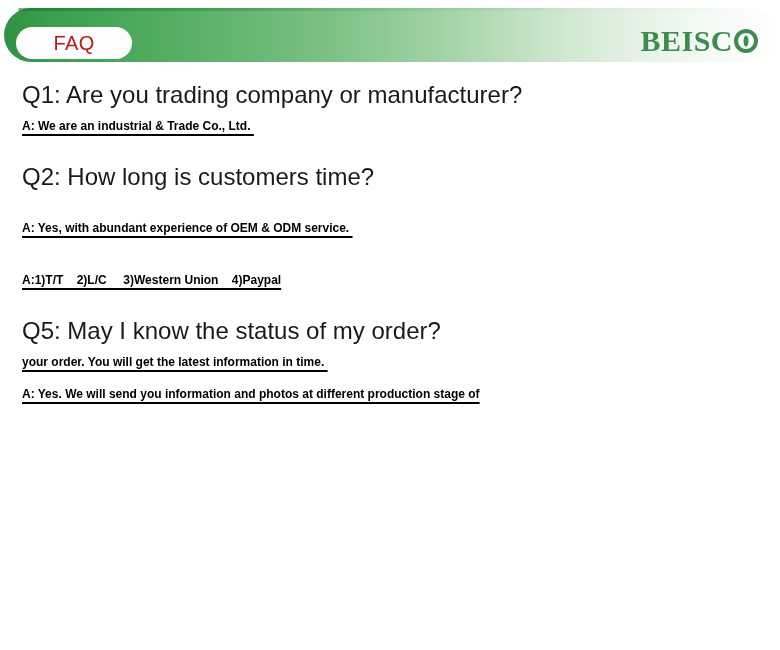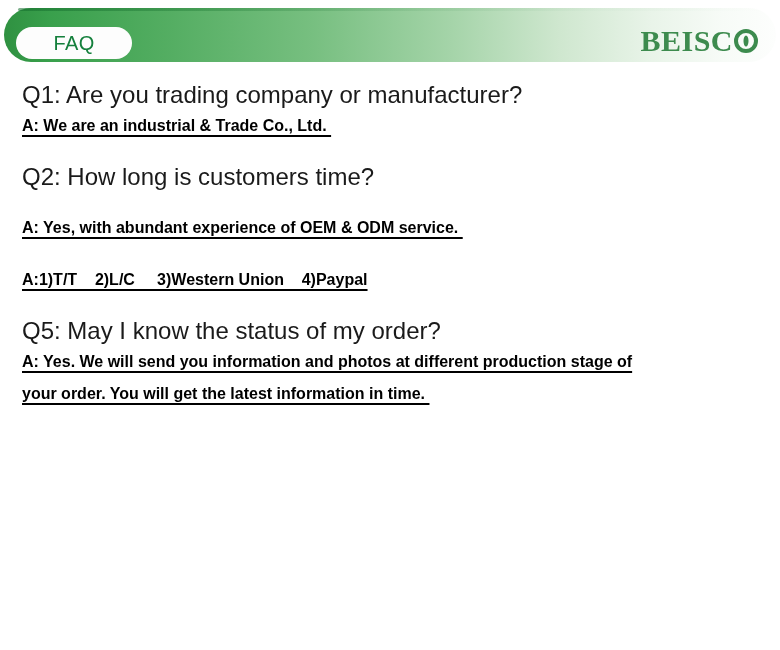--- a/index.html
+++ b/index.html
@@ -60,21 +60,21 @@
     width: 116px;
     height: 32px;
     border-radius: 16px;
     background: #fdfdfd;
     display: flex;
     align-items: center;
     justify-content: center;
   }
   #faq-pill .faq-label {
     font-size: 20px;
-    color: #15803d;
+    color: #b91c1c;
     letter-spacing: .4px;
     line-height: 1;
   }
 
   #brand-logo {
     position: absolute;
     right: 18px;
     top: 16px;
     height: 34px;
     display: flex;
@@ -124,21 +124,21 @@
   }
   .faq-item:last-child { margin-bottom: 0; }
 
   .question {
     font-size: 24px;
     color: #1a1a1a;
     line-height: 30px;
     white-space: pre;
   }
   .answer {
-    font-size: 16px;
+    font-size: 12px;
     font-weight: bold;
     color: #000000;
     line-height: 32px;
   }
   .answer .ans-line {
     display: block;
     white-space: pre;
     text-decoration: underline;
     text-decoration-thickness: 1.5px;
     text-underline-offset: 4px;
@@ -181,18 +181,18 @@
 
   <div class="faq-item">
     <div class="answer">
       <span class="ans-line">A:1)T/T    2)L/C     3)Western Union    4)Paypal</span>
     </div>
   </div>
 
   <div class="faq-item">
     <div class="question">Q5: May I know the status of my order?</div>
     <div class="answer">
+      <span class="ans-line">your order. You will get the latest information in time. </span>
       <span class="ans-line">A: Yes. We will send you information and photos at different production stage of</span>
-      <span class="ans-line">your order. You will get the latest information in time. </span>
     </div>
   </div>
 
 </div>
 
 </body></html>

